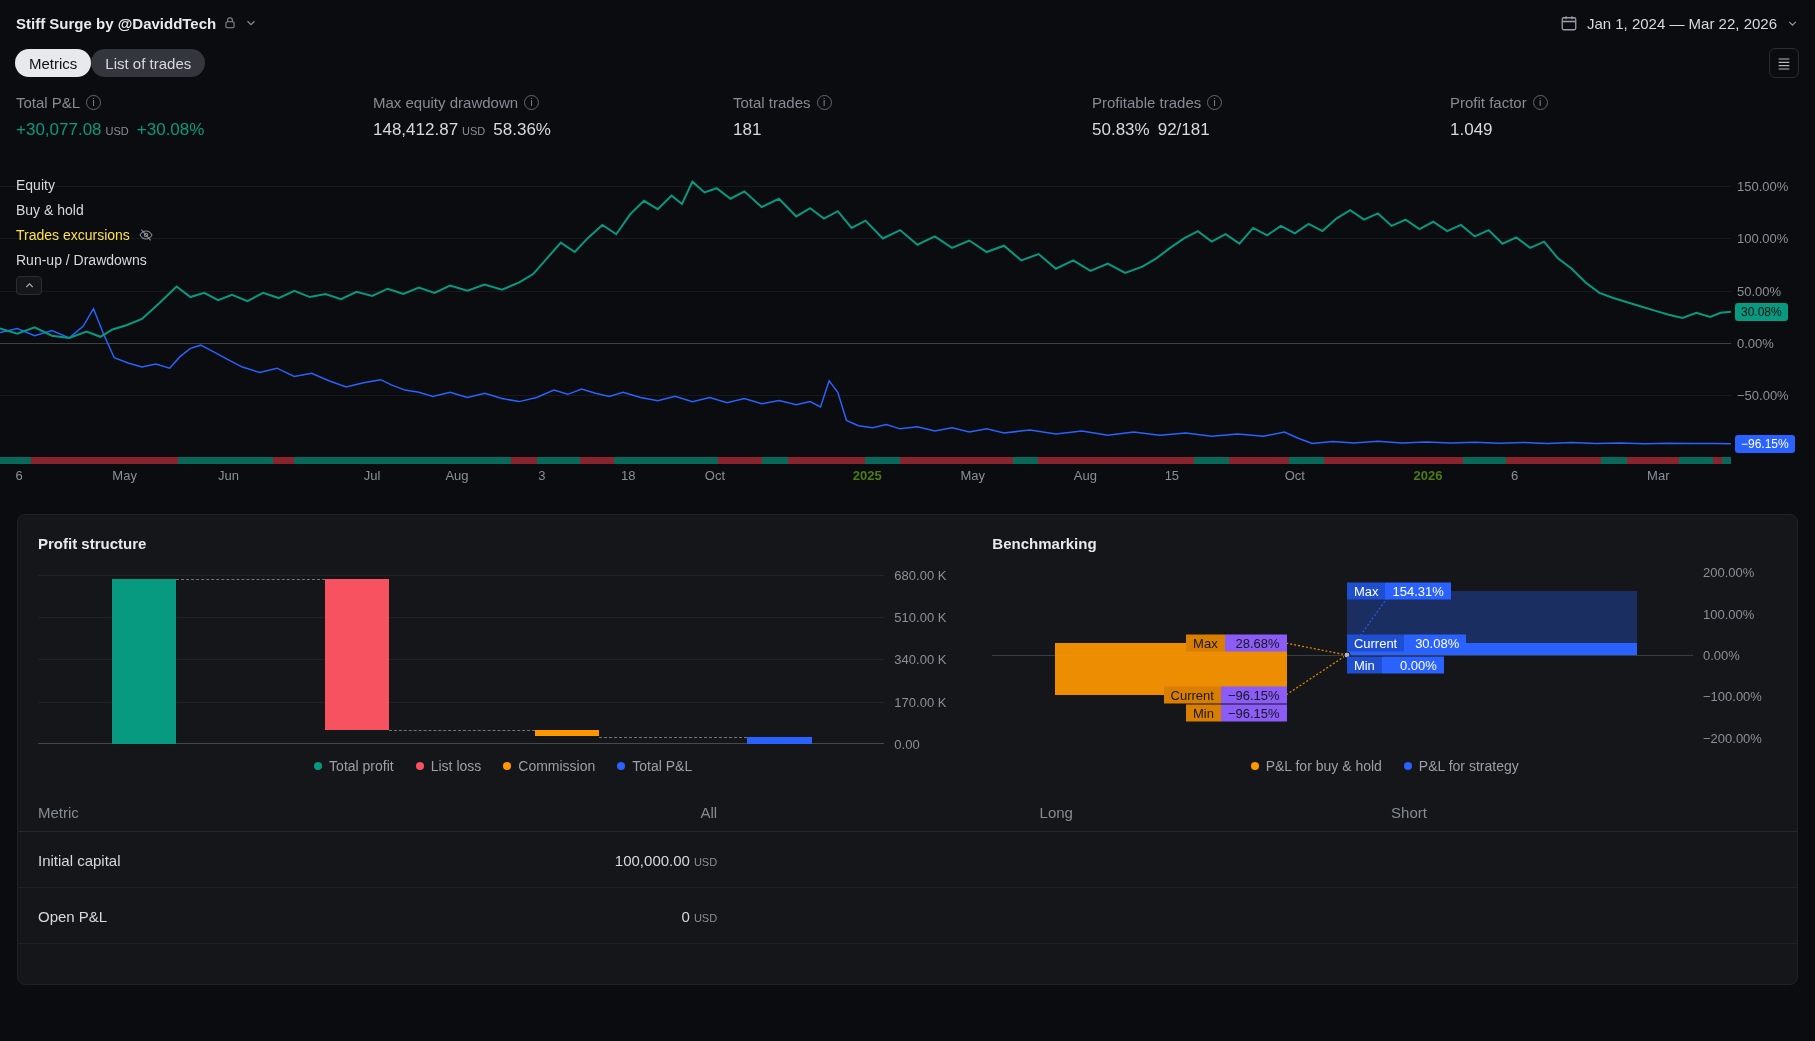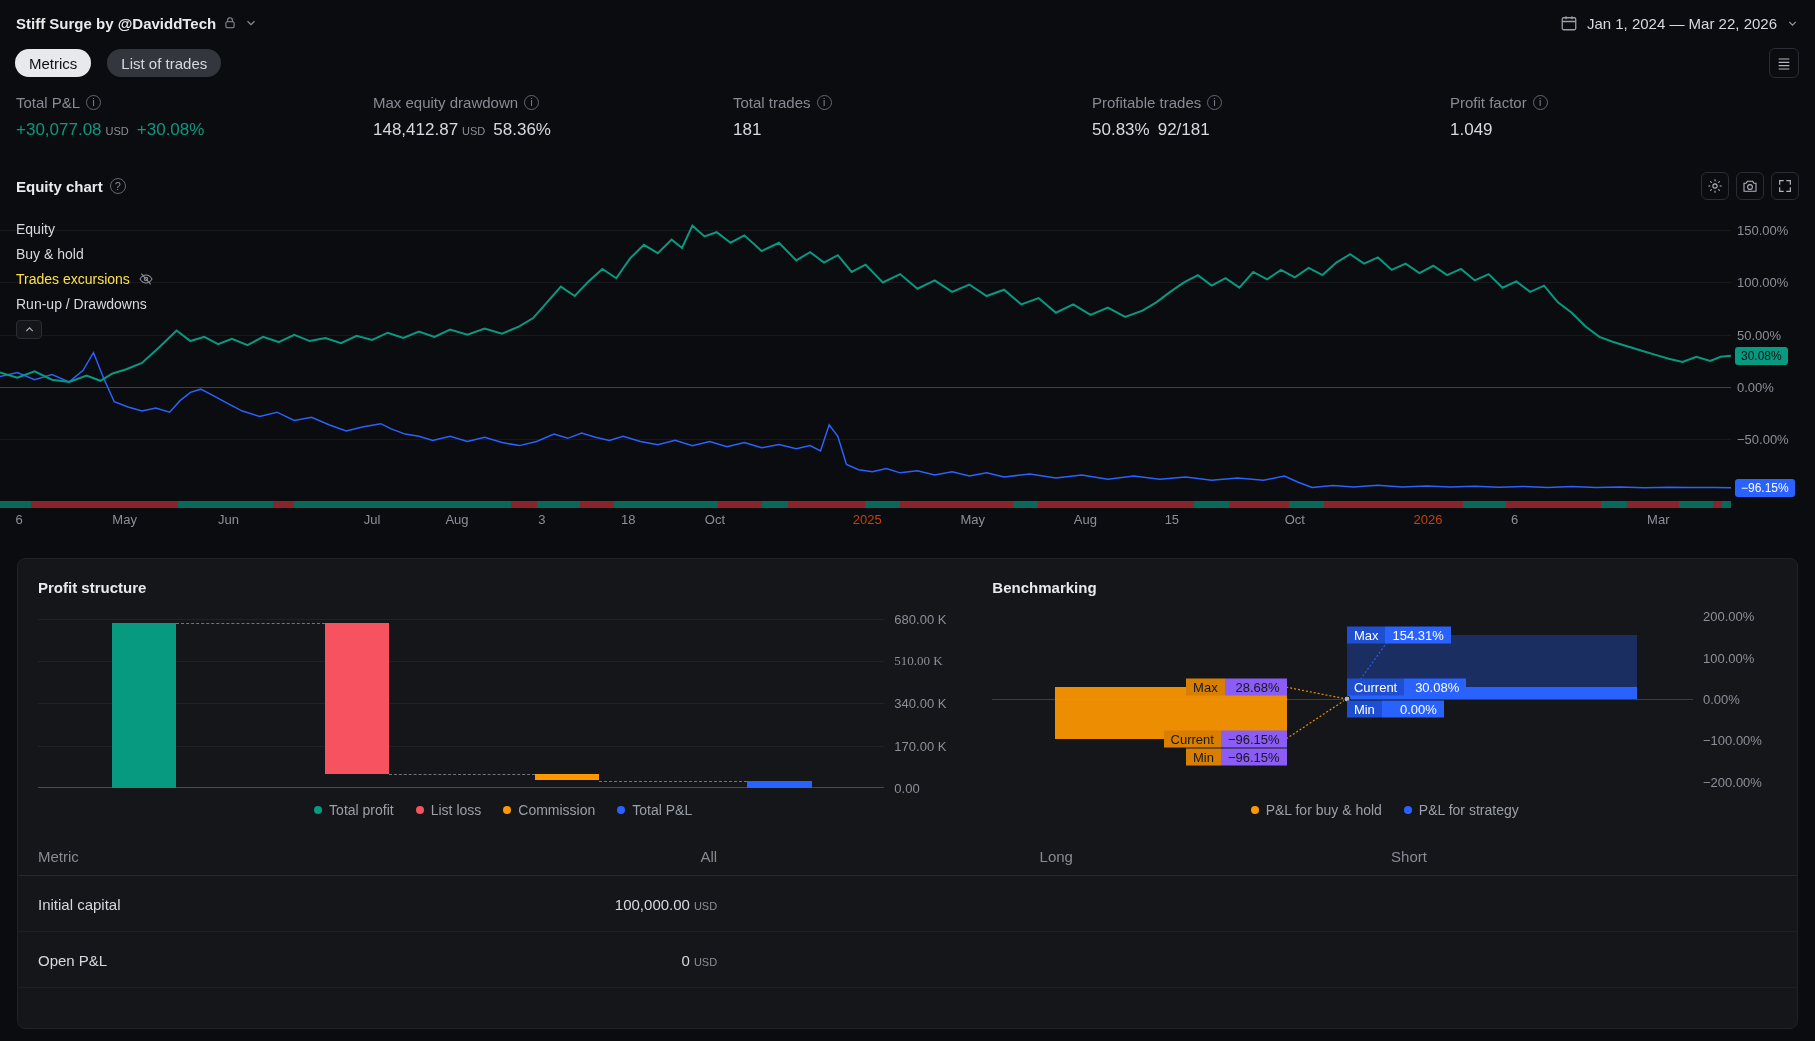--- a/index.html
+++ b/index.html
@@ -9,21 +9,21 @@
 
   
   .topbar { height:46px; display:flex; align-items:center; justify-content:space-between; padding:0 16px; }
   .strategy-title { display:flex; align-items:center; gap:7px; font-size:15px; font-weight:bold; color:#e9eaec; cursor:pointer; }
   .strategy-title svg { color:#8a8e98; }
   .date-range { display:flex; align-items:center; gap:9px; background:none; border:none; color:#d6d9df; font-size:15px; font-family:inherit; cursor:pointer; }
   .date-range svg { color:#9a9ea8; }
 
   
   .tabs-row { height:34px; display:flex; align-items:center; justify-content:space-between; padding:0 16px 0 15px; }
-  .tabs { display:flex; gap:16px; }
+  .tabs { display:flex; gap:0; }
   .tab { height:28px; border-radius:15px; padding:0 14px; font-size:15px; border:none; cursor:pointer; font-family:inherit; }
   .tab.active { background:#e8e9ec; color:#101114; }
   .tab:not(.active) { background:#33363d; color:#d6d9df; }
   .icon-btn { width:30px; height:30px; border-radius:6px; border:1px solid #2a2d34; background:transparent; color:#b2b5be; display:flex; align-items:center; justify-content:center; cursor:pointer; }
 
   
   .metrics-row { position:relative; height:62px; margin-top:14px; }
   .metric { position:absolute; top:0; }
   .m-label-row { display:flex; align-items:center; gap:6px; font-size:15px; color:#868b94; }
   .i-ic { width:15px; height:15px; border:1px solid #62666e; border-radius:50%; font-size:10px; line-height:13px; text-align:center; color:#8a8e98; display:inline-block; font-style:normal; }
@@ -55,21 +55,21 @@
   .lg-eye { display:flex; color:#8a8e98; }
   .collapse-btn { position:absolute; left:16px; top:116px; z-index:5; width:26px; height:19px; border-radius:4px; border:1px solid #2a2d34; background:#14161a; color:#b2b5be; display:flex; align-items:center; justify-content:center; cursor:pointer; }
 
   .strip-row { margin:2px 84px 0 0; height:7px; }
   .strip { display:flex; height:100%; width:100%; }
   .sg { height:100%; }
   .sg-g { background:rgba(8,153,129,0.65); }
   .sg-r { background:rgba(242,54,69,0.55); }
   .eq-xaxis { position:relative; height:22px; margin-right:84px; margin-top:4px; font-size:13px; color:#8b8f98; }
   .xt { position:absolute; transform:translateX(-50%); white-space:nowrap; }
-  .xt.bold { color:#c2410c; font-weight:normal;text-align:right; }
+  .xt.bold { color:#4d7c0f; font-weight:bold;text-align:right; }
 
   
   .perf-card { margin:24px 17px 0; background:#141619; border:1px solid #1f2126; border-radius:8px; overflow:hidden; padding-bottom:40px; }
   .perf-header { display:flex; align-items:center; gap:11px; padding:17px 20px 0; cursor:pointer; }
   .perf-header h2 { font-size:18px; color:#e9eaec; }
   .perf-header svg { color:#b2b5be; }
   .perf-charts { display:flex; padding:20px 20px 0; }
   .ps-block { flex:0 0 53.5%; }
   .bm-block { flex:1; padding-left:24px; }
   .chart-sub { font-size:15px; font-weight:bold; color:#e9eaec; }
@@ -196,45 +196,20 @@
           <span class="m-label">Profit factor</span>
           <span class="i-ic">i</span>
         </div>
         <div class="m-value-row">
           <span class="m-value">1.049</span>
         </div>
       </div>
     </div>
 
   <section>
-    <div class="equity-header">
-      <div class="equity-title">
-        <span>Equity chart</span>
-        <span class="q-ic">?</span>
-      </div>
-      <div class="equity-actions">
-        <button class="chart-btn">
-          <svg viewBox="0 0 24 24" width="16" height="16" fill="none" stroke="currentColor" stroke-width="1.6">
-              <circle cx="12" cy="12" r="3.2"></circle>
-              <path d="M12 2v3M12 19v3M2 12h3M19 12h3M4.9 4.9l2.1 2.1M17 17l2.1 2.1M19.1 4.9L17 7M7 17l-2.1 2.1"></path>
-            </svg>
-        </button>
-        <button class="chart-btn">
-          <svg viewBox="0 0 24 24" width="16" height="16" fill="none" stroke="currentColor" stroke-width="1.6">
-              <path d="M3 8h3l2-3h8l2 3h3v12H3z"></path>
-              <circle cx="12" cy="13.5" r="3.6"></circle>
-            </svg>
-        </button>
-        <button class="chart-btn">
-          <svg viewBox="0 0 24 24" width="16" height="16" fill="none" stroke="currentColor" stroke-width="1.8">
-              <path d="M4 10V4h6M14 4h6v6M20 14v6h-6M10 20H4v-6"></path>
-            </svg>
-        </button>
-      </div>
-    </div>
 
     <div class="equity-wrap">
       <div class="equity-plot" id="equity-plot">
         <div id="eq-grid">
             <div class="gl" style="top: 8.86525%;"></div>
             <div class="gl" style="top: 26.5957%;"></div>
             <div class="gl" style="top: 44.3262%;"></div>
             <div class="gl zero" style="top: 62.0567%;"></div>
             <div class="gl" style="top: 79.7872%;"></div>
           </div>
@@ -345,21 +320,21 @@
               <div class="ps-bar" style="left: 8.7%; width: 7.6%; top: 7.13287%; height: 92.8671%; background: rgb(8, 153, 129);"></div>
               <div class="ps-bar" style="left: 33.9%; width: 7.6%; top: 7.13287%; height: 84.8951%; background: rgb(247, 82, 95);"></div>
               <div class="ps-bar" style="left: 58.7%; width: 7.6%; top: 92.028%; height: 3.76545%; background: rgb(255, 152, 0);"></div>
               <div class="ps-bar" style="left: 83.8%; width: 7.6%; top: 95.7934%; height: 4.20657%; background: rgb(41, 98, 255);"></div>
               <div class="ps-conn" style="top: 7.13287%; left: 16.3%; width: 17.6%;"></div>
               <div class="ps-conn" style="top: 92.028%; left: 41.5%; width: 17.2%;"></div>
               <div class="ps-conn" style="top: 95.7934%; left: 66.3%; width: 17.5%;"></div>
             </div>
           <div class="side-axis" id="ps-axis">
               <div class="ps-tick" style="top: 4.8951%;">680.00 K</div>
-              <div class="ps-tick" style="top: 28.6713%; font-family: Liberation Serif, serif;">510.00 K</div>
+              <div class="ps-tick" style="top: 28.6713%;">510.00 K</div>
               <div class="ps-tick" style="top: 52.4476%;">340.00 K</div>
               <div class="ps-tick" style="top: 76.2238%;">170.00 K</div>
               <div class="ps-tick" style="top: 100%;">0.00</div>
             </div>
         </div>
         <div class="legend-row" id="ps-legend">
             <div class="lgd">
               <span class="dot" style="background: rgb(8, 153, 129);"></span>
               <span>Total profit</span>
             </div>

